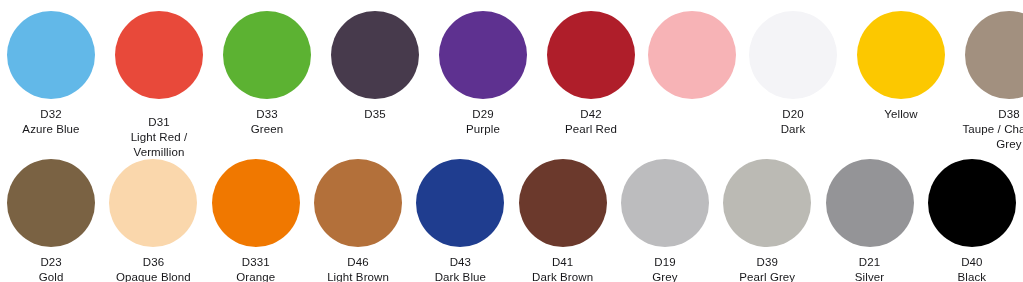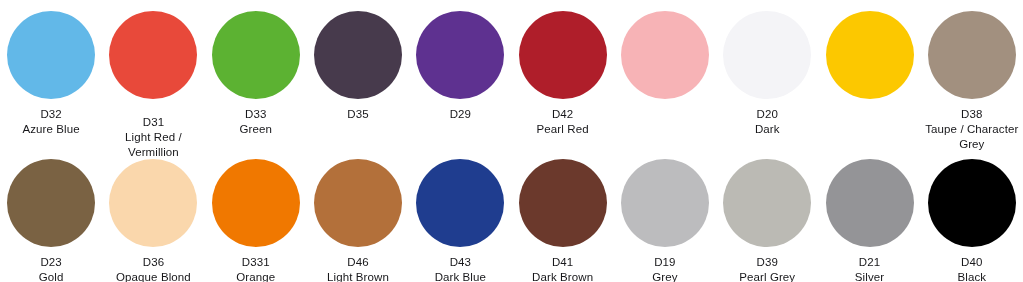--- a/index.html
+++ b/index.html
@@ -20,24 +20,26 @@
     position: relative;
   }
   .swatch-row {
     display: flex;
     width: 1023px;
     box-sizing: border-box;
   }
   .swatch-row.row-top {
     height: 145px;
     padding-top: 11px;
+    gap: 6px;
   }
   .swatch-row.row-bottom {
     height: 137px;
     padding-top: 14px;
+    justify-content: center;
   }
   .swatch-cell {
     width: 102.3px;
     display: flex;
     flex-direction: column;
     align-items: center;
     box-sizing: border-box;
   }
   .swatch-disc {
     width: 88px;
@@ -93,20 +95,21 @@
       <div class="swatch-cell">
         <div class="swatch-disc" style="background: rgb(71, 58, 76);"></div>
         <div class="swatch-caption">
           <span class="swatch-code">D35</span>
         </div>
       </div>
       <div class="swatch-cell">
         <div class="swatch-disc" style="background: rgb(94, 49, 144);"></div>
         <div class="swatch-caption">
           <span class="swatch-code">D29</span>
+          <span class="swatch-name">Purple</span>
         </div>
       </div>
       <div class="swatch-cell">
         <div class="swatch-disc" style="background: rgb(175, 30, 42);"></div>
         <div class="swatch-caption">
           <span class="swatch-code">D42</span>
           <span class="swatch-name">Pearl Red</span>
         </div>
       </div>
       <div class="swatch-cell">
@@ -115,20 +118,21 @@
       <div class="swatch-cell">
         <div class="swatch-disc" style="background: rgb(244, 244, 247);"></div>
         <div class="swatch-caption">
           <span class="swatch-code">D20</span>
           <span class="swatch-name">Dark</span>
         </div>
       </div>
       <div class="swatch-cell">
         <div class="swatch-disc" style="background: rgb(252, 200, 0);"></div>
         <div class="swatch-caption">
+          <span class="swatch-name">Yellow</span>
         </div>
       </div>
       <div class="swatch-cell">
         <div class="swatch-disc" style="background: rgb(162, 144, 127);"></div>
         <div class="swatch-caption">
           <span class="swatch-code">D38</span>
           <span class="swatch-name">Taupe / Character
 Grey</span>
         </div>
       </div>

